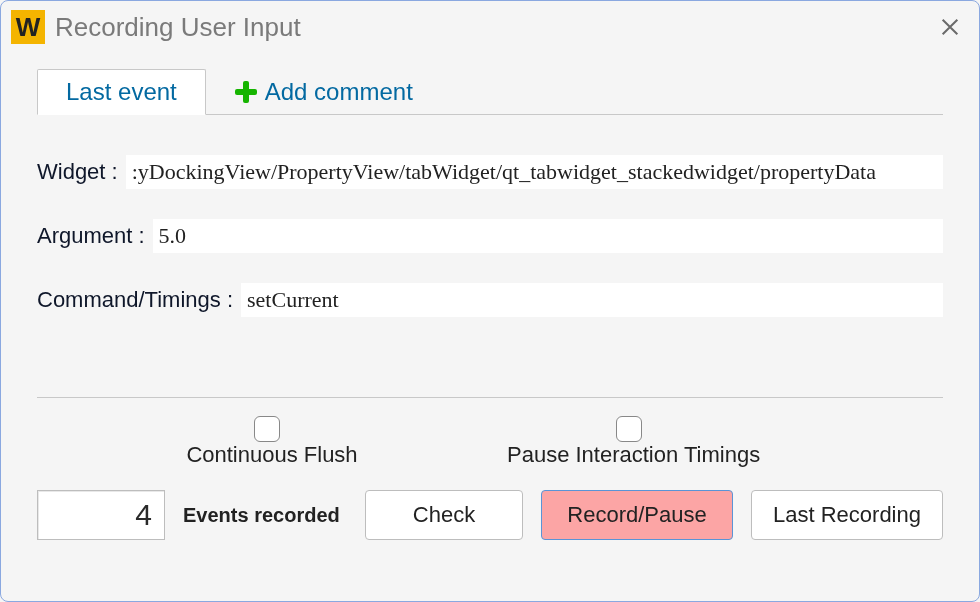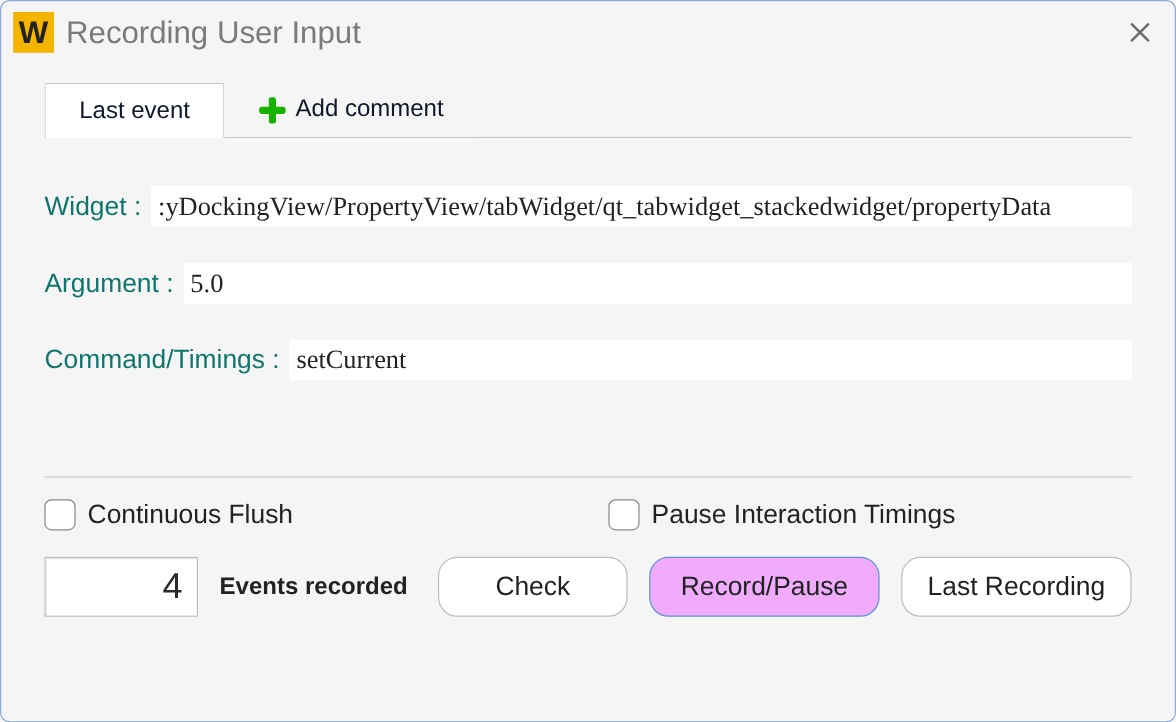--- a/index.html
+++ b/index.html
@@ -53,22 +53,22 @@
 
     .tabs-row {
       display: flex;
       align-items: flex-end;
       border-bottom: 1px solid #c8c8c8;
       height: 52px;
     }
     .tab {
       height: 46px;
       padding: 0 28px;
-      font-size: 20px;
-      color: #0f172a;
+      font-size: 24px;
+      color: #0369a1;
       display: flex;
       align-items: center;
       gap: 8px;
       background: #f5f5f5;
       border: 1px solid transparent;
       border-bottom: none;
       cursor: pointer;
       position: relative;
     }
     .tab.active {
@@ -101,21 +101,21 @@
     .form-area {
       padding: 40px 0 10px 0;
     }
     .field-row {
       display: flex;
       align-items: center;
       margin-bottom: 30px;
     }
     .field-label {
       font-size: 22px;
-      color: #0f766e;
+      color: #0f172a;
       margin-right: 8px;
       white-space: nowrap;
     }
     .field-input {
       flex: 1;
       height: 34px;
       background: #ffffff;
       border: none;
       font-size: 22px;
       color: #222;
@@ -140,20 +140,21 @@
       align-items: center;
       gap: 0;
       margin-bottom: 22px;
     }
     .checkbox-wrap {
       display: flex;
       align-items: center;
       font-size: 22px;
       color: #222;
       cursor: pointer;
+      flex-direction: column;
     }
     .checkbox-wrap:first-child { flex: 0 0 470px; }
     .fake-checkbox {
       width: 26px;
       height: 26px;
       border: 1.6px solid #888;
       border-radius: 6px;
       background: #fff;
       margin-right: 10px;
       display: inline-block;
@@ -186,28 +187,28 @@
       font-weight: bold;
     }
     .btn {
       height: 50px;
       min-width: 158px;
       padding: 0 20px;
       font-size: 22px;
       color: #222;
       background: #ffffff;
       border: 1px solid #bdbdbd;
-      border-radius: 16px;
+      border-radius: 4px;
       cursor: pointer;
       display: flex;
       align-items: center;
       justify-content: center;
     }
     .btn.primary {
-      background: #f0abfc;
+      background: #fca5a5;
       border-color: #5a94d6;
     }
     .btn.wide { min-width: 192px; }
   </style>
 </head>
 <body>
 
 <div class="titlebar">
   <div class="app-icon">W</div>
   <span>Recording User Input</span>

